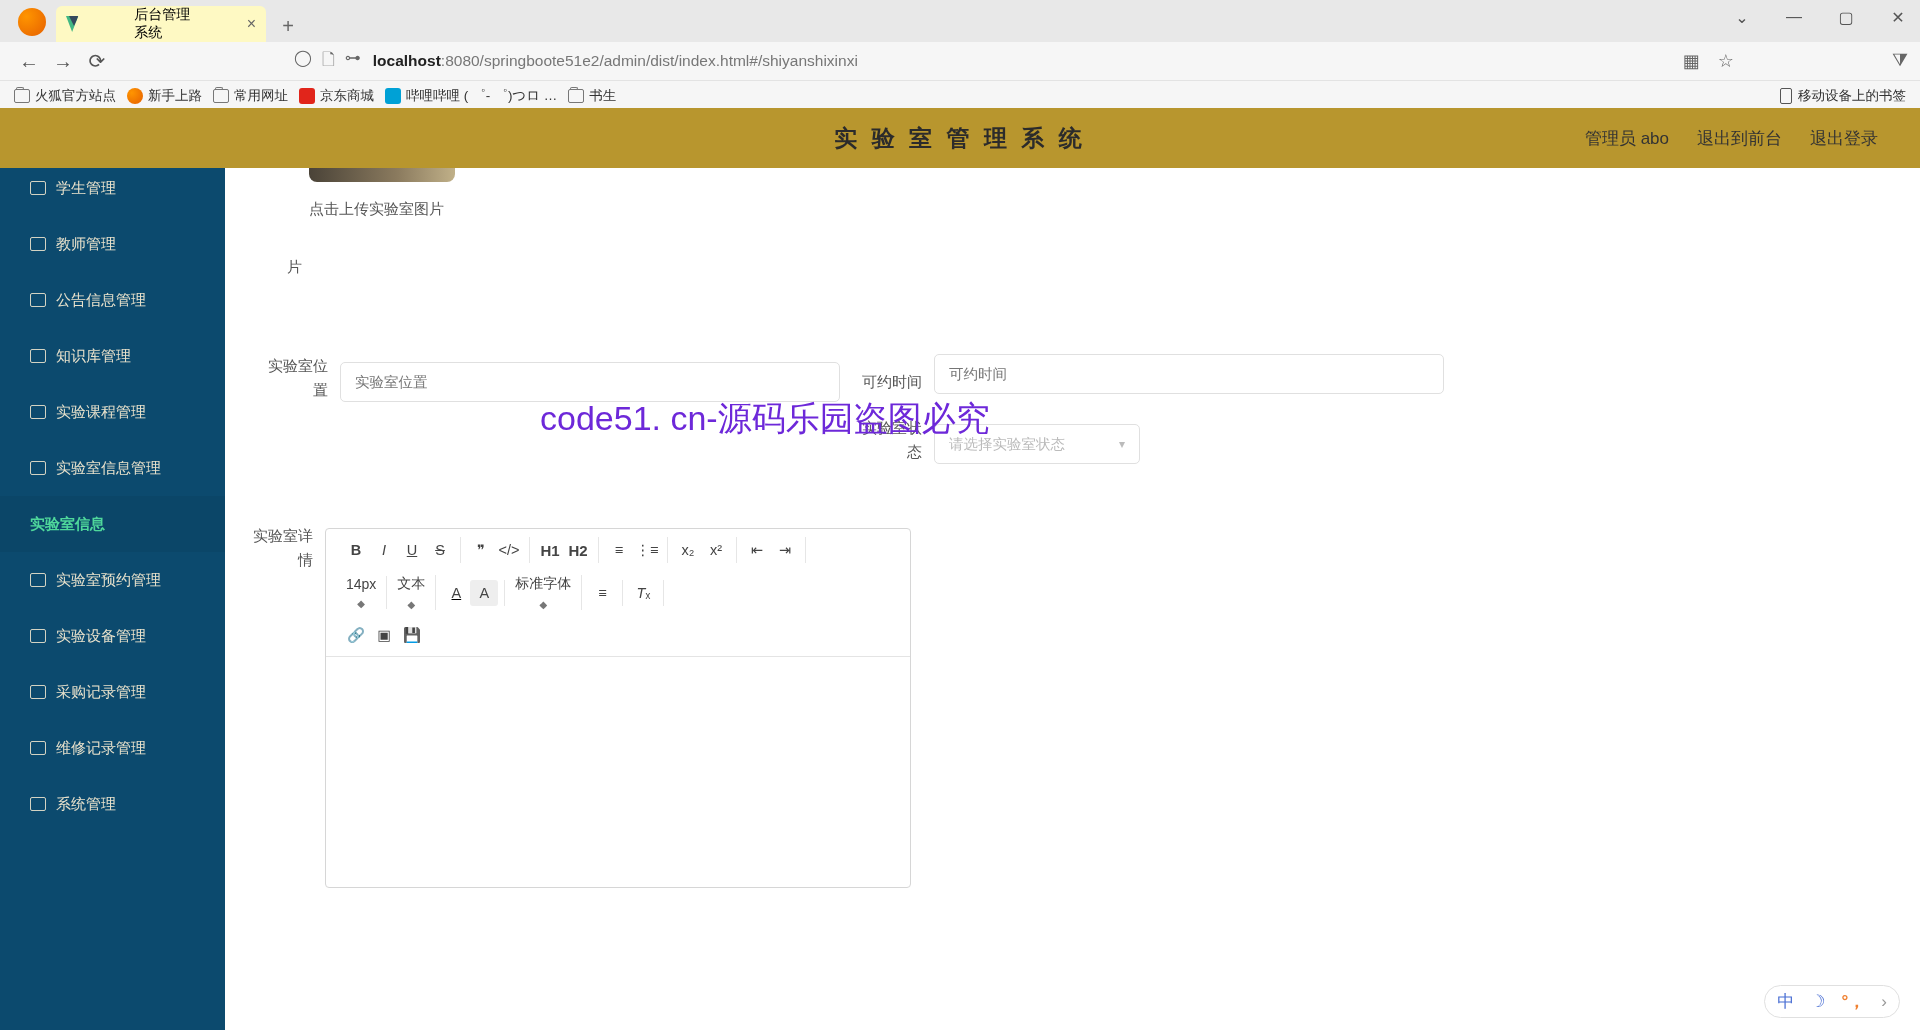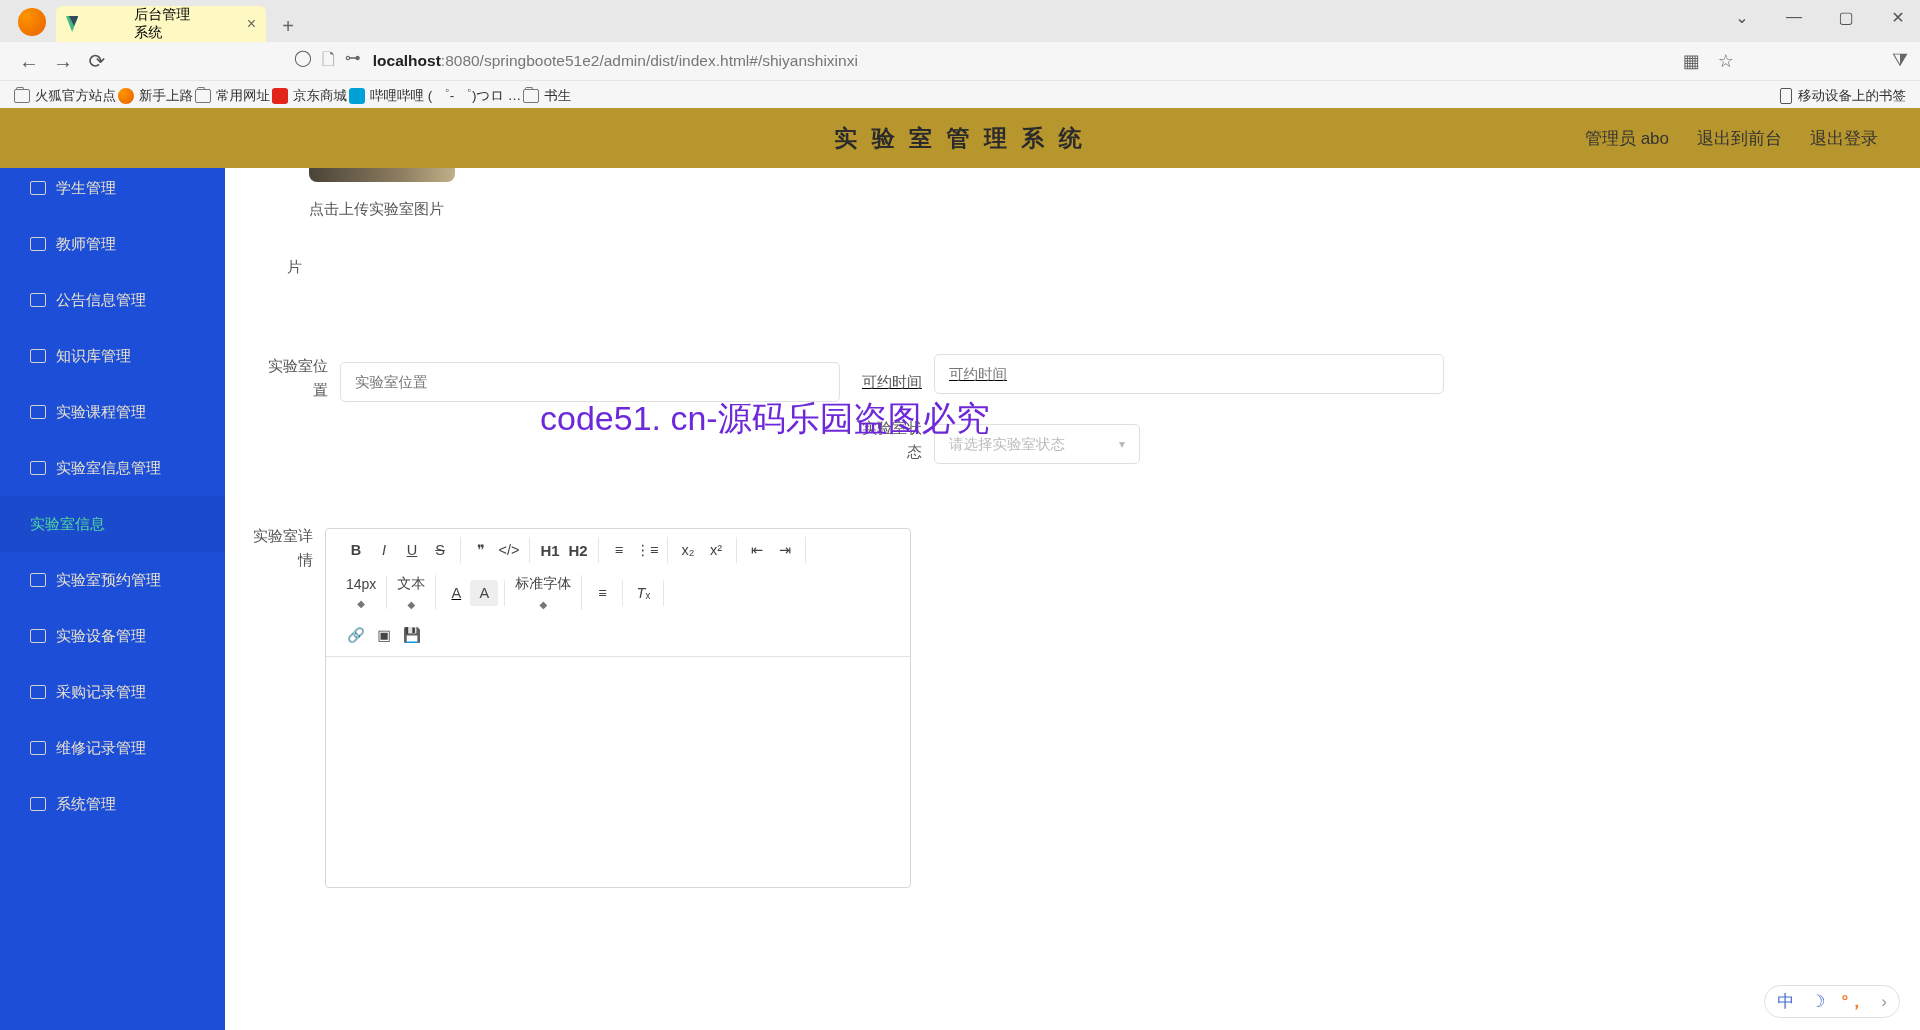--- a/index.html
+++ b/index.html
@@ -16,57 +16,57 @@
 .tab-new { width: 32px; height: 32px; display:flex; align-items:center; justify-content:center; font-size: 20px; color:#666; margin-left:6px; cursor:pointer;}
 .win-controls { position: absolute; right: 8px; top: 8px; display: flex; gap: 24px; color: #555; }
 .win-controls span { font-size: 16px; cursor: pointer; width: 28px; text-align: center; }
 .addr-bar { height: 38px; display: flex; align-items: center; padding: 0 12px; background: #f6f6f6; }
 .nav-btn { font-size: 20px; color: #555; width: 34px; text-align: center; cursor: pointer; }
 .addr-icons { display: flex; gap: 10px; margin-left: 180px; color: #666; font-size: 16px; }
 .addr-ic { cursor:pointer; }
 .url { margin-left: 12px; font-size: 15.5px; color: #777; }
 .url b { color: #222; font-weight: 600; margin-top: 20px; }
 .addr-right { margin-left: auto; display:flex; gap:18px; color:#666; font-size:18px; }
-.bookmarks { height: 30px; display: flex; align-items: center; gap: 2px; padding: 0 14px; font-size: 13.5px; color: #333; background:#f6f6f6; border-top: 1px solid #e3e3e3; }
+.bookmarks { height: 30px; display: flex; align-items: center; gap: 11px; padding: 0 14px; font-size: 13.5px; color: #333; background:#f6f6f6; border-top: 1px solid #e3e3e3; }
 .bm { display: flex; align-items: center; gap: 5px; cursor: pointer; }
 .bm-ico { width: 16px; height: 14px; border: 1.2px solid #777; border-radius: 2px; position: relative; }
 .bm-ico::before { content:""; position:absolute; top:-3px; left:1px; width:6px; height:2px; border:1.2px solid #777; border-bottom:none; border-radius:2px 2px 0 0;}
 .bm-ff { width:16px; height:16px; border-radius:50%; background: radial-gradient(circle at 30% 30%, #ff9500, #e66000);}
 .bm-jd { width:16px; height:16px; border-radius:3px; background:#e1251b;}
 .bm-bili{ width:16px; height:16px; border-radius:3px; background:#00a1d6;}
 .bm-right { margin-left:auto; display:flex; align-items:center; gap:6px;}
 .bm-mobile-ic { width:12px; height:16px; border:1.3px solid #555; border-radius:2px;}
 
 
 .app-header { position: absolute; top: 108px; left: 0; right: 0; height: 60px; background: #b8962e; display: flex; align-items: center; }
 .app-title { position:absolute; left:50%; transform:translateX(-50%); font-size: 23px; font-weight: 600; color: #2b2b2b; letter-spacing: 4px; }
 .hdr-right { margin-left: auto; display: flex; gap: 28px; padding-right: 42px; font-size: 17px; color: #333; }
 .hdr-right span { cursor: pointer; }
 
 
-.sidebar { position: absolute; top: 168px; left: 0; width: 225px; bottom: 0; background: #1d4ed8; overflow: hidden; }
+.sidebar { position: absolute; top: 168px; left: 0; width: 225px; bottom: 0; background: #0c4a6e; overflow: hidden; }
 .menu-item { height: 56px; display: flex; align-items: center; padding-left: 30px; font-size: 15px; color: #e9e2cc; cursor: pointer; gap: 10px; }
-.menu-item.active { color: #4fd89b; background: rgba(0,0,0,0.05); }
+.menu-item.active { color: #4fd89b; background: rgba(0,0,0,0.05); font-weight: bold; }
 .menu-ic { width: 16px; height: 14px; border: 1.3px solid currentColor; opacity: 0.9; border-radius: 2px; }
 
 
 .main { position: absolute; top: 168px; left: 225px; right: 0; bottom: 0; background: #fff; padding: 0 38px; overflow: hidden; }
 .upload-hint { position: absolute; top: 32px; left: 84px; font-size: 15px; color: #555; }
 .upload-hint2 { position: absolute; top: 90px; left: 62px; font-size: 15px; color: #555; }
 .img-strip { position:absolute; top:-4px; left:84px; width:146px; height:18px; background: linear-gradient(90deg,#4a4338 0%, #8a7a5e 60%, #c0b088 100%); border-radius: 0 0 8px 8px;}
 
 .form-row { position: absolute; display: flex; align-items: flex-end; margin-left: 15px; }
 .form-label { font-size: 15px; color: #555; width: 68px; text-align: right; margin-right: 12px; line-height: 1.6; }
 .form-input { height: 40px; border: 1px solid #e0e0e0; border-radius: 5px; padding: 0 14px; font-size: 14.5px; color: #bbb; background: #fff; }
 .form-select { height: 40px; border: 1px solid #e0e0e0; border-radius: 5px; padding: 0 14px; font-size: 14.5px; color: #bbb; background: #fff; display:flex; align-items:center; justify-content:space-between; cursor:pointer;gap:40px;}
 .chev-down { color:#bbb; font-size:12px;}
 
 .row1 { top: 186px; left: 20px; }
 .row1 .form-input { width: 500px; }
-.row1b { top: 186px; left: 614px; text-decoration: underline; }
+.row1b { top: 186px; left: 614px; }
 .row1b .form-input { width: 510px; }
 .row2 { top: 248px; left: 614px; }
 .row2 .form-select { width: 206px; }
 
 .editor-label { position: absolute; top: 356px; left: 20px; font-size: 15px; color: #555; width: 68px; text-align:right; line-height:1.6;}
 .editor { position: absolute; top: 360px; left: 100px; width: 586px; border: 1px solid #d6d6d6; border-radius: 4px; background: #fff; }
 .toolbar { border-bottom: 1px solid #e4e4e4; padding: 8px 10px; display: flex; flex-wrap: wrap; gap: 0; row-gap: 6px; align-items: center; }
 .tgroup { display: flex; align-items: center; gap: 0; padding: 0 6px; border-right: 1px solid #e6e6e6; }
 .tgroup:last-child { border-right: none; }
 .tbtn { width: 28px; height: 26px; display: flex; align-items: center; justify-content: center; font-size: 14.5px; color: #444; cursor: pointer; }

